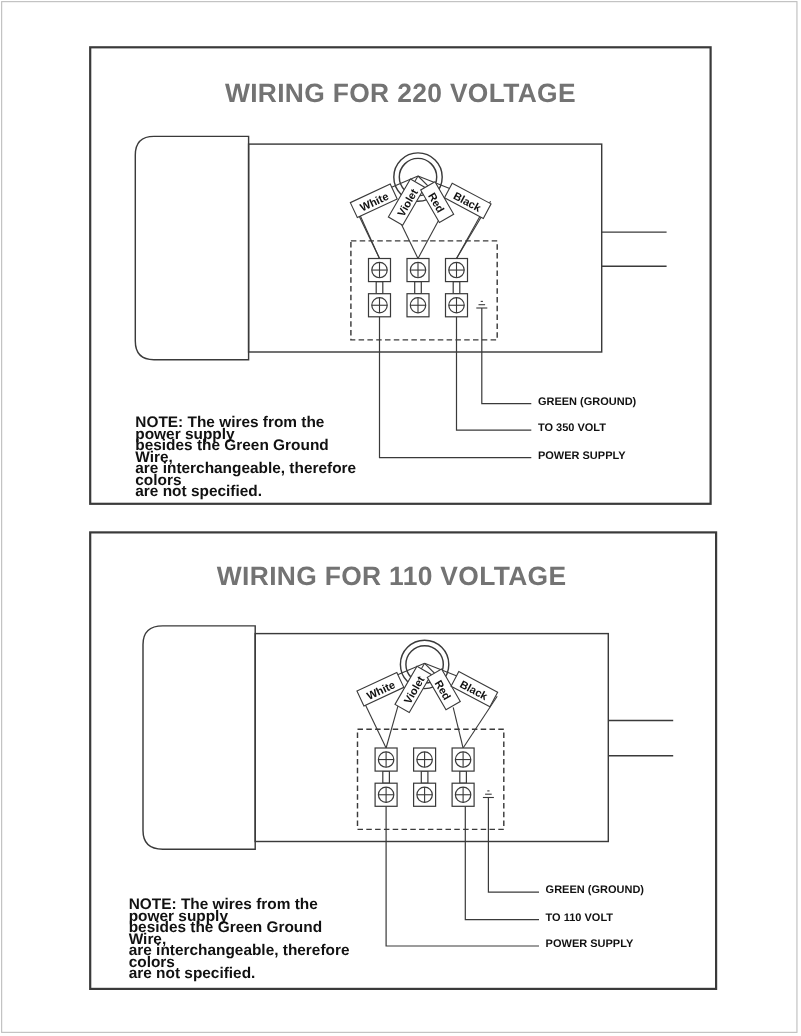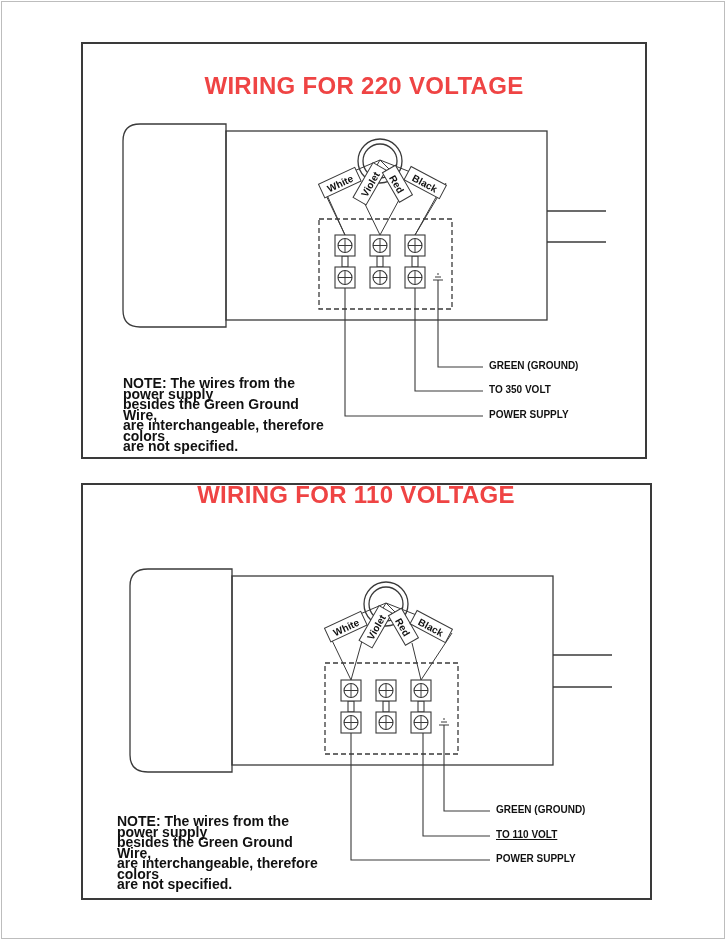--- a/index.html
+++ b/index.html
@@ -1,19 +1,19 @@
 <!DOCTYPE html>
 <html><head>
 <meta charset="utf-8">
 <style>
   html, body { margin:0; padding:0; background:#ffffff; }
   body { width:728px; height:942px; position:relative; overflow:hidden; font-family:"Liberation Sans", sans-serif; }
   .page-border { position:absolute; left:1px; top:1px; width:724px; height:938px; border:1px solid #bdbdbd; box-sizing:border-box; }
   .panel { position:absolute; border:2px solid #3a3a3a; box-sizing:border-box; background:#fff; }
-  .panel-title { position:absolute; left:0; right:0; text-align:center; font-weight:bold; font-size:24px; letter-spacing:0.3px; color:#ef4444; }
+  .panel-title { position:absolute; left:0; right:0; text-align:center; font-weight:bold; font-size:24px; letter-spacing:0.3px; color:#737373; }
   .note { position:absolute; font-size:14px; font-weight:bold; line-height:10.5px; color:#111; }
   .note .note-label { font-weight:900; }
   .callout { position:absolute; font-size:10px; font-weight:bold; color:#111; white-space:nowrap; }
   svg { position:absolute; left:0; top:0; overflow:visible; }
   svg text { font-family:"Liberation Sans", sans-serif; font-weight:bold; }
 </style>
 </head>
 <body>
 
 <div class="page-border"></div>
@@ -123,21 +123,21 @@
 <div class="callout" style="left:489px; top:409px;">POWER SUPPLY</div>
 
 <div class="note" style="left:123px; top:378px; width:210px;">
   <span class="note-label">NOTE:</span><span> The wires from the power supply</span><br>
   <span>besides the Green Ground Wire,</span><br>
   <span>are interchangeable, therefore colors</span><br>
   <span>are not specified.</span>
 </div>
 
 <div class="panel" style="left:81px; top:483px; width:571px; height:417px;"></div>
-<div class="panel-title" style="top:481px; left:81px; width:550px; right:auto;">WIRING FOR 110 VOLTAGE</div>
+<div class="panel-title" style="top:511px; left:81px; width:550px; right:auto;">WIRING FOR 110 VOLTAGE</div>
 
 <svg width="728" height="942">
   <g fill="none" stroke="#3a3a3a" stroke-width="1.3">
     <path d="M232,569 L148,569 Q130,569 130,586 L130,755 Q130,772 148,772 L232,772 Z"></path>
     <rect x="232" y="576" width="321" height="189"></rect>
     <line x1="553" y1="655" x2="612" y2="655"></line>
     <line x1="553" y1="687" x2="612" y2="687"></line>
     <circle cx="386" cy="604" r="22"></circle>
     <circle cx="386" cy="604" r="17"></circle>
     <rect x="325" y="663" width="133" height="91" stroke-dasharray="5,3"></rect>
@@ -208,21 +208,21 @@
     </g>
   </g>
   <g fill="none" stroke="#3a3a3a" stroke-width="1.1">
     <path d="M444,725 L444,811 L490,811"></path>
     <path d="M423,733 L423,836 L490,836"></path>
     <path d="M351,733 L351,860 L490,860"></path>
   </g>
 </svg>
 
 <div class="callout" style="left:496px; top:804px;">GREEN (GROUND)</div>
-<div class="callout" style="left:496px; top:829px;text-decoration:underline;">TO 110 VOLT</div>
+<div class="callout" style="left:496px; top:829px;">TO 110 VOLT</div>
 <div class="callout" style="left:496px; top:853px;">POWER SUPPLY</div>
 
 <div class="note" style="left:117px; top:816px; width:210px;">
   <span class="note-label">NOTE:</span><span> The wires from the power supply</span><br>
   <span>besides the Green Ground Wire,</span><br>
   <span>are interchangeable, therefore colors</span><br>
   <span>are not specified.</span>
 </div>
 
 </body></html>

